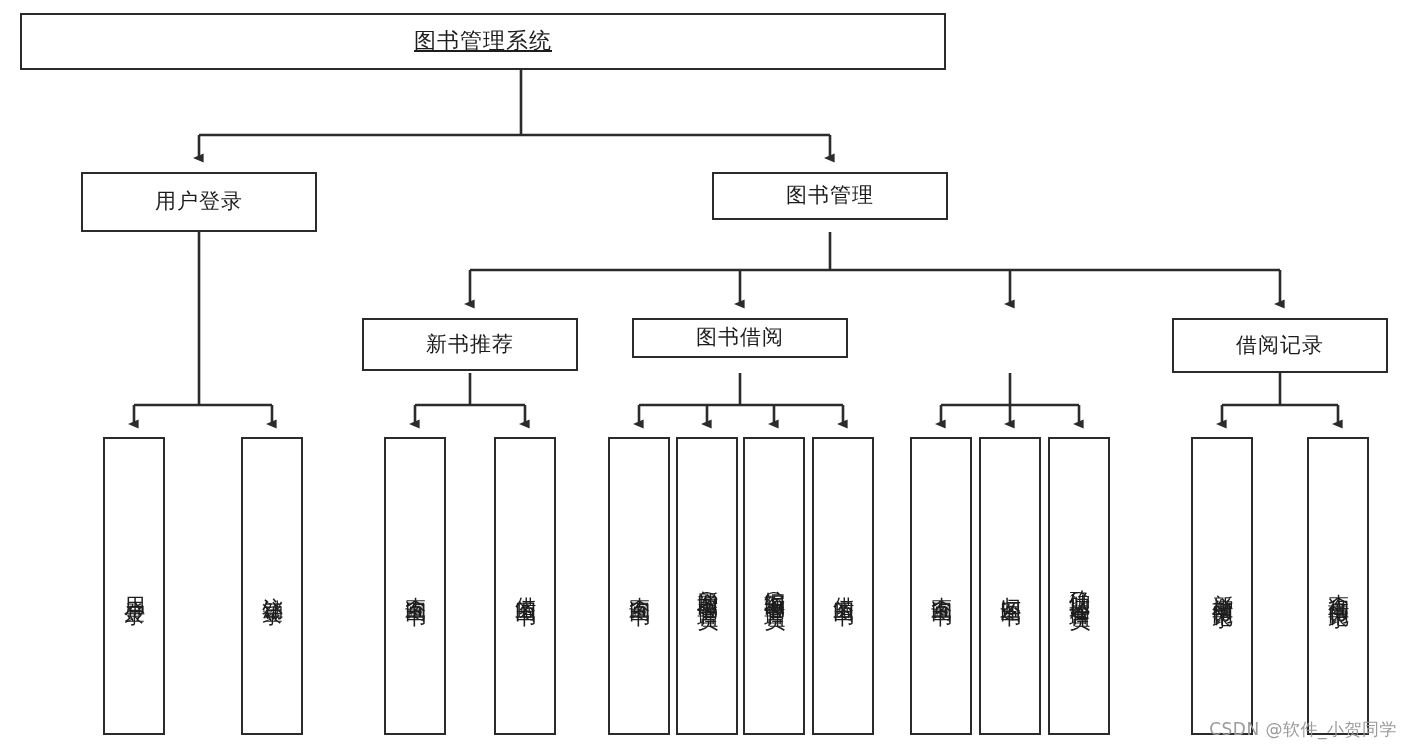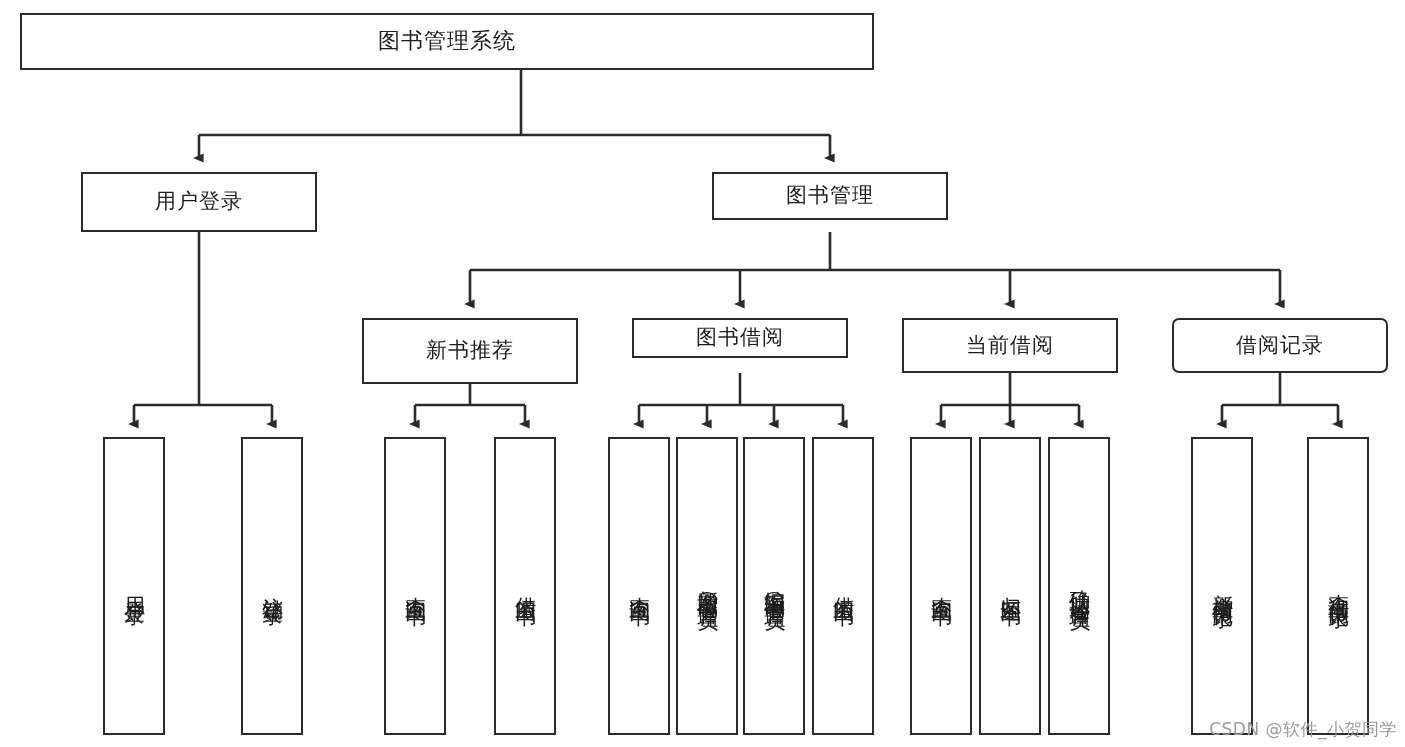--- a/index.html
+++ b/index.html
@@ -114,41 +114,38 @@
       <path d="M1010,405 L1010,424" marker-end="url(#arrow)"></path>
       <path d="M1079,405 L1079,424" marker-end="url(#arrow)"></path>
 
       <path d="M1280,373 L1280,405"></path>
       <path d="M1222,405 L1338,405"></path>
       <path d="M1222,405 L1222,424" marker-end="url(#arrow)"></path>
       <path d="M1338,405 L1338,424" marker-end="url(#arrow)"></path>
     </g>
   </svg>
 
-  <div class="node h root" style="left:20px;top:13px;width:854px;height:57px;">
+  <div class="node h root" style="left:20px;top:13px;width:926px;height:57px;text-decoration:underline;">
     <span>图书管理系统</span>
   </div>
 
   <div class="node h" style="left:81px;top:172px;width:236px;height:60px;">
     <span>用户登录</span>
   </div>
   <div class="node h" style="left:712px;top:172px;width:236px;height:48px;">
     <span>图书管理</span>
   </div>
 
-  <div class="node h" style="left:362px;top:318px;width:216px;height:66px;">
+  <div class="node h" style="left:362px;top:318px;width:216px;height:53px;">
     <span>新书推荐</span>
   </div>
   <div class="node h" style="left:632px;top:318px;width:216px;height:40px;">
     <span>图书借阅</span>
   </div>
-  <div class="node h" style="left:902px;top:318px;width:216px;height:55px;">
-    <span>当前借阅</span>
-  </div>
-  <div class="node h" style="left:1172px;top:318px;width:216px;height:55px;border-radius:7px;">
+  <div class="node h" style="left:1172px;top:318px;width:216px;height:55px;">
     <span>借阅记录</span>
   </div>
 
   <div class="node v" style="left:103px;top:437px;width:62px;height:298px;">
     <span class="vtext">用户登录</span>
   </div>
   <div class="node v" style="left:241px;top:437px;width:62px;height:298px;">
     <span class="vtext">注销登录</span>
   </div>
 

